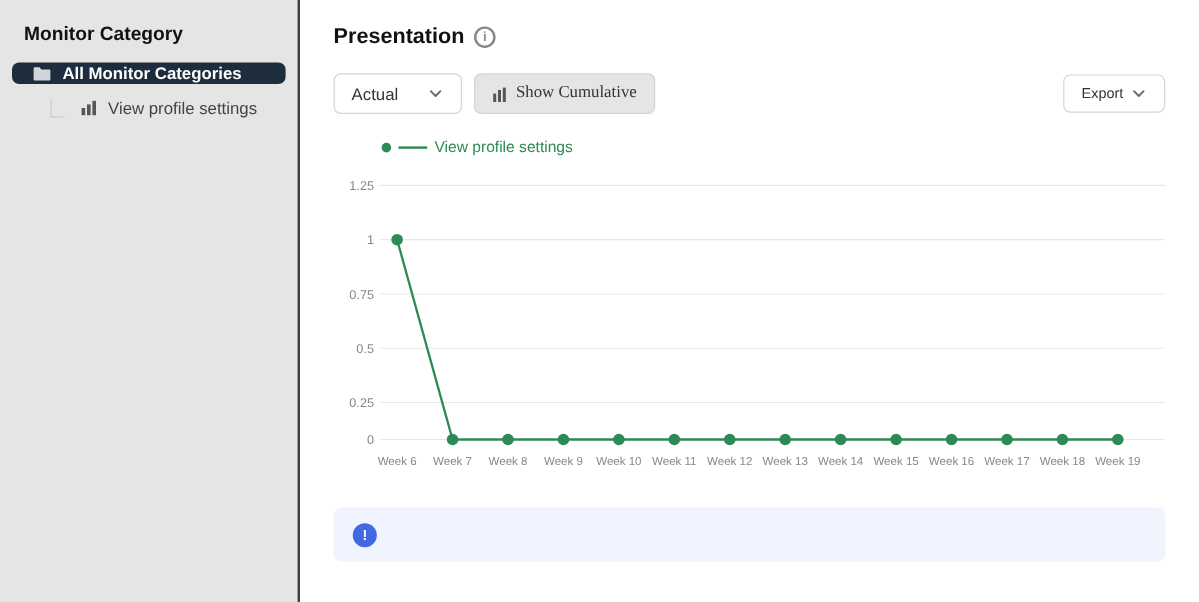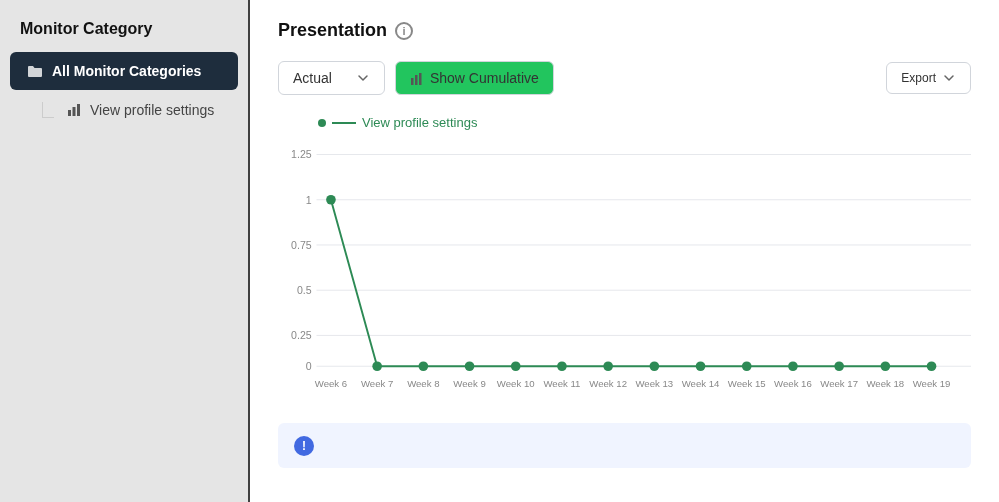--- a/index.html
+++ b/index.html
@@ -18,21 +18,21 @@
       font-weight: 700;
       color: #111;
       padding: 0 20px 14px 20px;
     }
     .sidebar-item-active {
       background: #1e2d3d;
       color: #fff;
       display: flex;
       align-items: center;
       gap: 8px;
-      padding: 10px 16px;
+      padding: 0 16px;
       border-radius: 6px;
       margin: 0 10px 4px 10px;
       cursor: pointer;
       font-weight: 600;
       font-size: 14px;
     }
     .sidebar-item-active .icon-folder {
       width: 18px;
       height: 18px;
       display: flex;
@@ -123,23 +123,24 @@
     }
     .select-dropdown svg { color: #666; }
     .btn-cumulative {
       display: flex;
       align-items: flex-end;
       gap: 6px;
       border: 1px solid #d1d5db;
       border-radius: 6px;
       padding: 8px 14px;
       cursor: pointer;
-      background: #22c55e;
+      background: #e5e5e5;
       font-size: 14px;
       color: #333;
+      font-family: Liberation Serif, serif;
     }
     .btn-export {
       display: flex;
       align-items: center;
       gap: 6px;
       border: 1px solid #d1d5db;
       border-radius: 6px;
       padding: 8px 14px;
       cursor: pointer;
       background: #fff;

